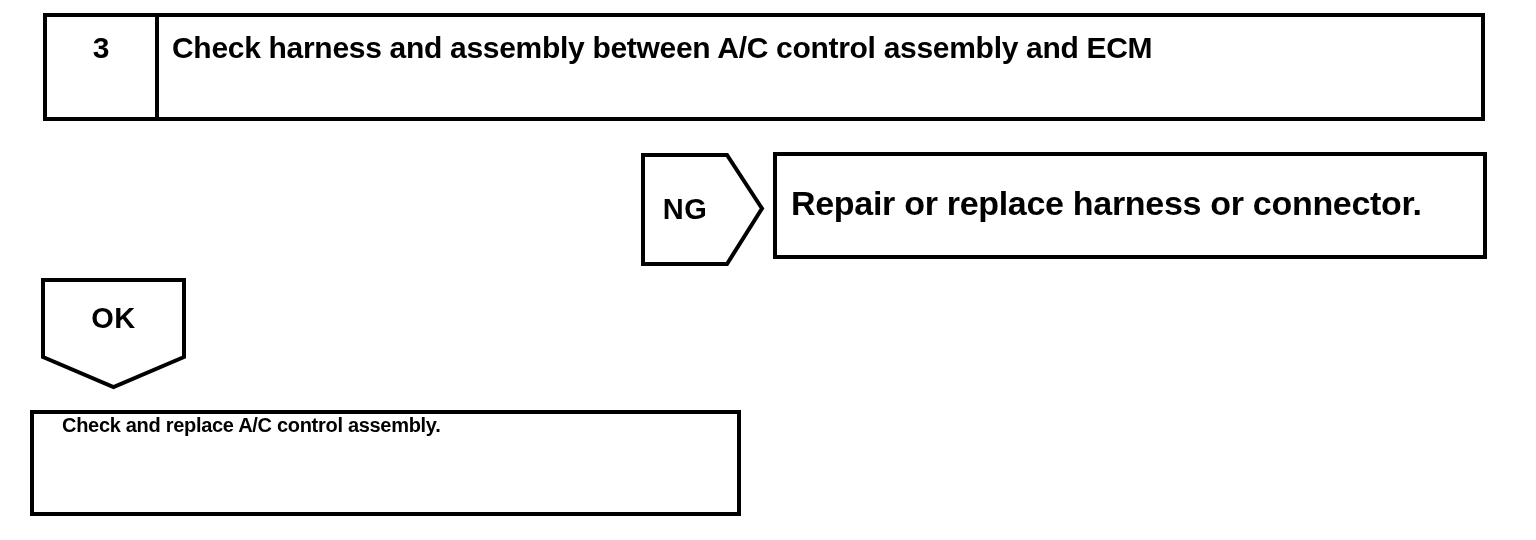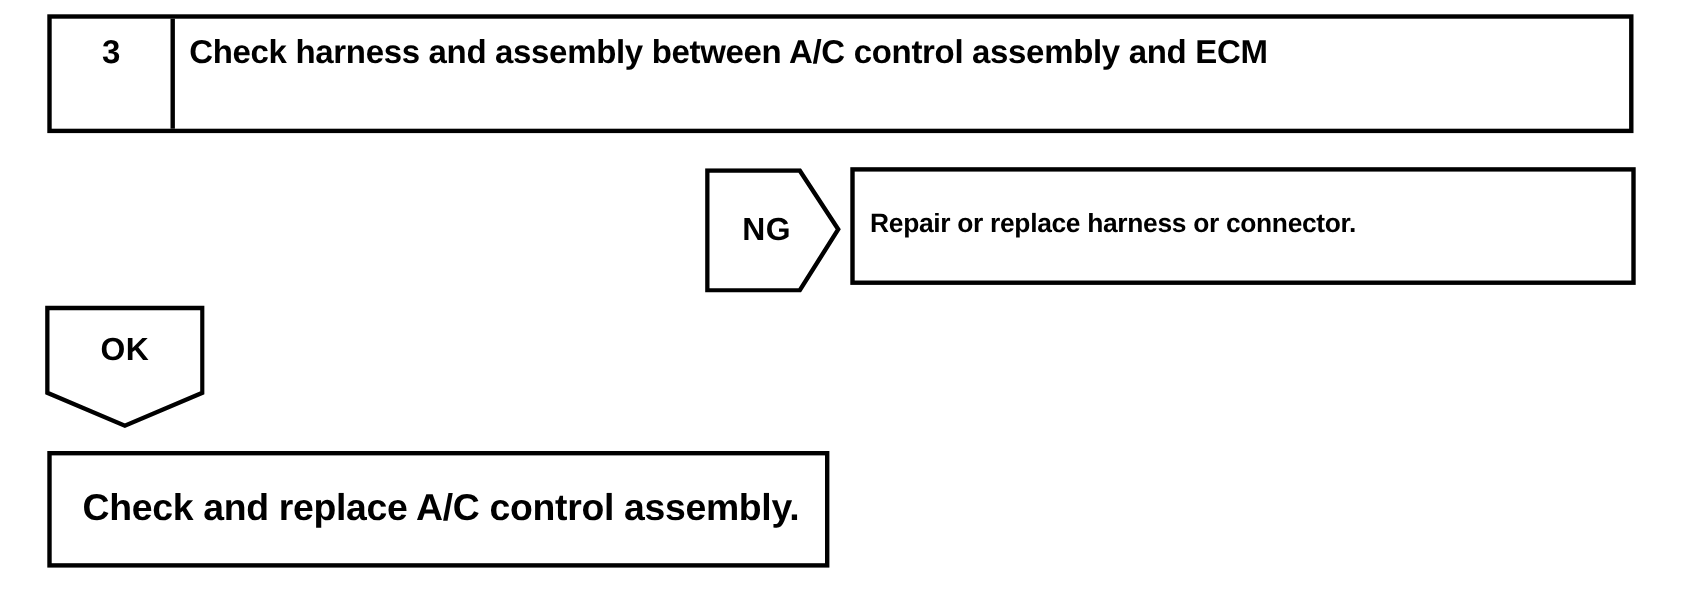--- a/index.html
+++ b/index.html
@@ -52,41 +52,40 @@
   .connector .shape-label {
     position: absolute;
     font-size: 29px;
     font-weight: 700;
     letter-spacing: 0.5px;
     display: flex;
     align-items: center;
     justify-content: center;
   }
   .ng-connector { left: 641px; top: 153px; width: 125px; height: 113px; }
-  .ng-connector .shape-label { left: 0; top: 0; width: 88px; height: 113px; margin-left: 12px; }
+  .ng-connector .shape-label { left: 0; top: 0; width: 88px; height: 113px; }
   .ok-connector { left: 41px; top: 276px; width: 145px; height: 114px; }
   .ok-connector .shape-label { left: 0; top: 4px; width: 145px; height: 77px; }
   
   .ng-result-box {
     left: 773px; top: 152px;
     width: 714px; height: 107px;
     display: flex;
     align-items: center;
     padding: 0 10px 4px 14px;
-    font-size: 24px;
+    font-size: 34px;
     font-weight: 700;
     letter-spacing: -0.3px;
   }
   .ok-result-box {
-    left: 43px; top: 410px;
+    left: 30px; top: 410px;
     width: 711px; height: 106px;
     display: flex;
-    align-items: center;
     padding: 0 10px 2px 28px;
-    font-size: 34px;
+    font-size: 20px;
     font-weight: 700;
     letter-spacing: -0.3px;
   }
 </style>
 </head>
 <body>
 
 <div class="canvas">
 
   <div class="flow-box step-box">

